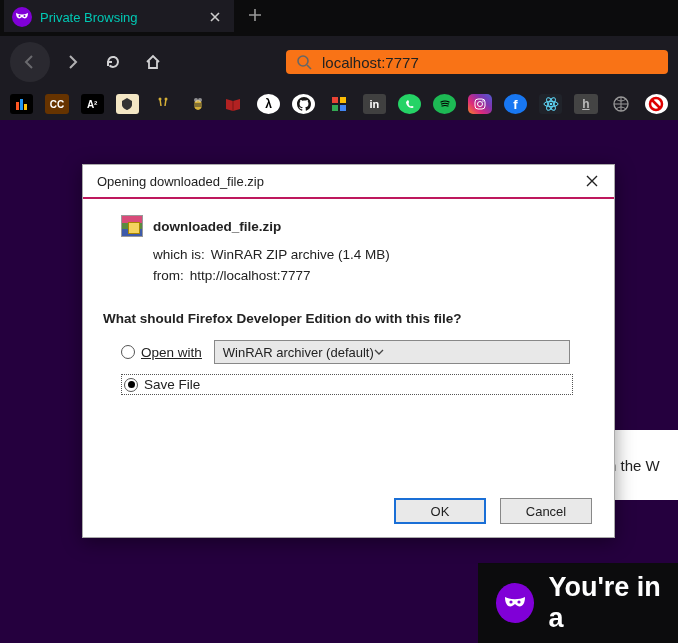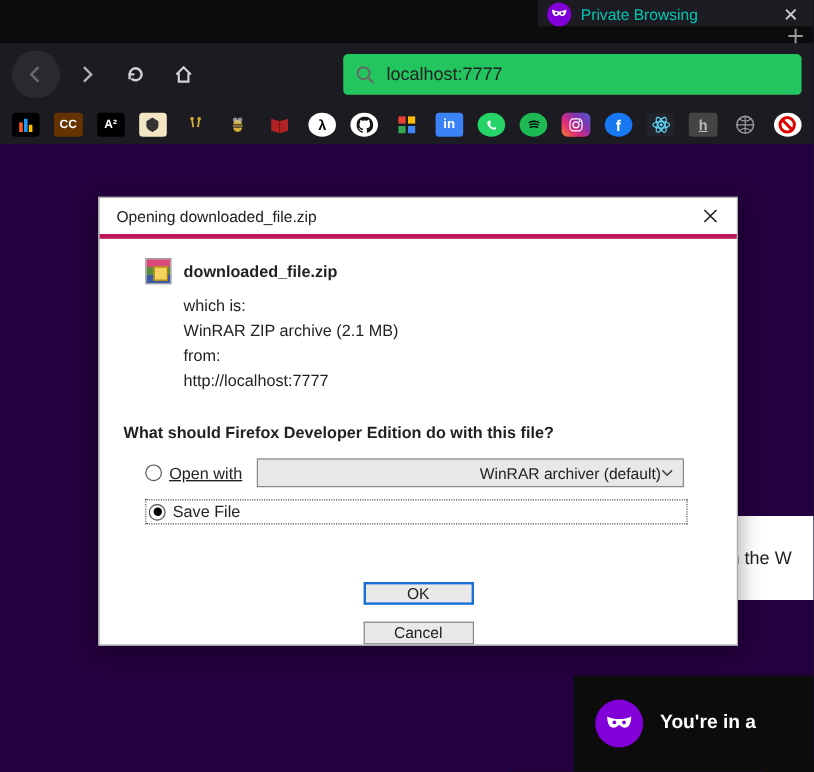--- a/index.html
+++ b/index.html
@@ -9,23 +9,22 @@
     font-family: "Segoe UI", Arial, sans-serif;
     font-size: 13px;
     overflow: hidden;
     position: relative;
   }
   
   .tabstrip {
     height: 36px;
     background: #0c0c0d;
     display: flex;
-    align-items: flex-end;
+    align-items: flex-start;
     padding-left: 4px;
-    flex-direction: column;
   }
   .tab {
     height: 32px;
     background: #1c1b22;
     display: flex;
     align-items: center;
     gap: 8px;
     padding: 0 10px 0 8px;
     border-top: 2px solid #0a84ff00;
     min-width: 230px;
@@ -58,22 +57,22 @@
     width:34px;height:34px;border-radius:4px;
     display:flex;align-items:center;justify-content:center;
     color:#b1b1b3;
   }
   .nav-back {
     width:40px;height:40px;border-radius:50%;
     background:#38383d80;
     color:#66666a;
   }
   .urlbar {
-    flex:1; height:34px;
-    background:#22c55e;
+    flex:1; height:24px;
+    background:#f97316;
     border-radius:4px;
     display:flex;align-items:center;
     padding:4px 10px;
     gap:10px;
     margin-left:110px;
     color:#555;
   }
   .urlbar .host{ color:#222; font-size:15px;}
   
   .bookmarks {
@@ -103,42 +102,42 @@
     padding-left:10px;
     color:#222;font-size:15px;
   }
   .private-banner{
     position:absolute;
     right:0;bottom:0;
     width:200px;height:80px;
     background:#0c0c0d;
     display:flex;align-items:center;
     gap:14px;padding-left:18px;
-    color:#fff;font-size:16px;font-weight:700;
+    color:#fff;font-size:27px;font-weight:700;
   }
   .priv-badge{
     width:40px;height:40px;border-radius:50%;
     background:#8000d7;
     display:flex;align-items:center;justify-content:center;
   }
   
   .dialog{
     position:absolute;
     left:82px; top:164px;
     width:533px; height:374px;
     background:#fff;
     border:1px solid #aaa;
     box-shadow:0 4px 18px rgba(0,0,0,.4);
     display:flex;flex-direction:column;
   }
   .dlg-title{
     height:34px;
     display:flex;align-items:center;
     padding:0 10px 0 14px;
-    border-bottom:4px solid #be185d;
+    border-bottom:2px solid #be185d;
     color:#222;font-size:13px;
   }
   .dlg-close{
     margin-left:auto;width:24px;height:24px;
     display:flex;align-items:center;justify-content:center;
     color:#333;
   }
   .dlg-body{
     flex:1;
     padding:16px 20px 6px 20px;
@@ -156,21 +155,21 @@
       linear-gradient(to bottom, #d84b7a 0 33%, #5a8b3f 33% 66%, #3d5aa9 66% 100%);
     position:relative;
   }
   .winrar-ico::after{
     content:"";position:absolute;left:6px;top:6px;width:10px;height:10px;
     background:#f4d35e;border:1px solid #a98500;
   }
   .filename{font-weight:bold;}
   .meta{
     margin-left:50px; margin-bottom:6px;
-    display:flex; gap:6px;flex-direction:column;
+    display:flex; gap:6px;
   }
   .meta .k{color:#222;}
   .question{
     font-weight:bold;margin-top:28px;margin-bottom:14px;
   }
   .radio-row{
     display:flex;align-items:center;gap:6px;
     margin-left:18px;margin-bottom:10px;
   }
   .radio{
@@ -179,34 +178,34 @@
     background:#fff;
   }
   .radio.checked::after{
     content:"";width:7px;height:7px;border-radius:50%;background:#000;
   }
   .app-select{
     flex:1;height:24px;
     border:1px solid #888;
     background:#e8e8e8;
     padding:4px 8px;
-    display:flex;align-items:center;justify-content:flex-end;
+    display:flex;align-items:center;justify-content:flex-start;
     margin-left:6px;max-width:356px;
     font-size:13px;color:#222;
   }
   .savebox{
     border:1px dotted #555;
     padding:2px 6px 2px 2px;
     display:flex;align-items:center;gap:6px;
     width:452px;
   }
   .dlg-footer{
     height:52px;
     display:flex;align-items:center;justify-content:flex-end;
-    gap:14px;padding:0 22px;flex-direction:column;
+    gap:14px;padding:0 22px;
   }
   .btn{
     width:92px;height:26px;
     border:1px solid #888;
     background:#e9e9e9;
     display:flex;align-items:center;justify-content:center;
     font-size:13px;color:#222;
   }
   .btn.primary{
     border:2px solid #1a6fd6;
@@ -315,21 +314,21 @@
       </svg>
   </span>
   <span class="bm-icon">
     <svg width="18" height="18" viewBox="0 0 18 18">
         <rect x="2" y="2" width="6" height="6" fill="#ea4335"></rect>
         <rect x="10" y="2" width="6" height="6" fill="#fbbc05"></rect>
         <rect x="2" y="10" width="6" height="6" fill="#34a853"></rect>
         <rect x="10" y="10" width="6" height="6" fill="#4285f4"></rect>
       </svg>
   </span>
-  <span class="bm-icon" style="background:#3b82f6;color:#fff;font-size:11px">in</span>
+  <span class="bm-icon" style="background:#404040;color:#fff;font-size:11px">in</span>
   <span class="bm-icon" style="background:#25d366;border-radius:50%">
     <svg width="12" height="12" viewBox="0 0 12 12">
         <path d="M3 3 C3 2 5 2 5 4 C5 5 4 5 5 7 C6 9 7 8 8 8 C10 8 10 10 8 10 C5 10 2 7 2 4 Z" fill="#fff"></path>
       </svg>
   </span>
   <span class="bm-icon" style="background:#1db954;border-radius:50%">
     <svg width="12" height="12" viewBox="0 0 12 12">
         <path d="M2 4 Q6 2 10 4 M2.5 6 Q6 4.5 9.5 6 M3 8 Q6 7 9 8" stroke="#000" stroke-width="1.2" fill="none" stroke-linecap="round"></path>
       </svg>
   </span>
@@ -391,21 +390,21 @@
         </svg>
     </span>
   </div>
   <div class="dlg-body">
     <div class="file-row">
       <span class="winrar-ico"></span>
       <span class="filename">downloaded_file.zip</span>
     </div>
     <div class="meta">
       <span class="k">which is:</span>
-      <span>WinRAR ZIP archive (2.1 MB)</span>
+      <span>WinRAR ZIP archive (1.4 MB)</span>
     </div>
     <div class="meta">
       <span class="k">from:</span>
       <span>http://localhost:7777</span>
     </div>
     <div class="question">What should Firefox Developer Edition do with this file?</div>
 
     <div class="radio-row">
       <span class="radio"></span>
       <span style="text-decoration:underline;text-decoration-style:solid;"><span style="text-decoration:underline">Open with</span></span>

